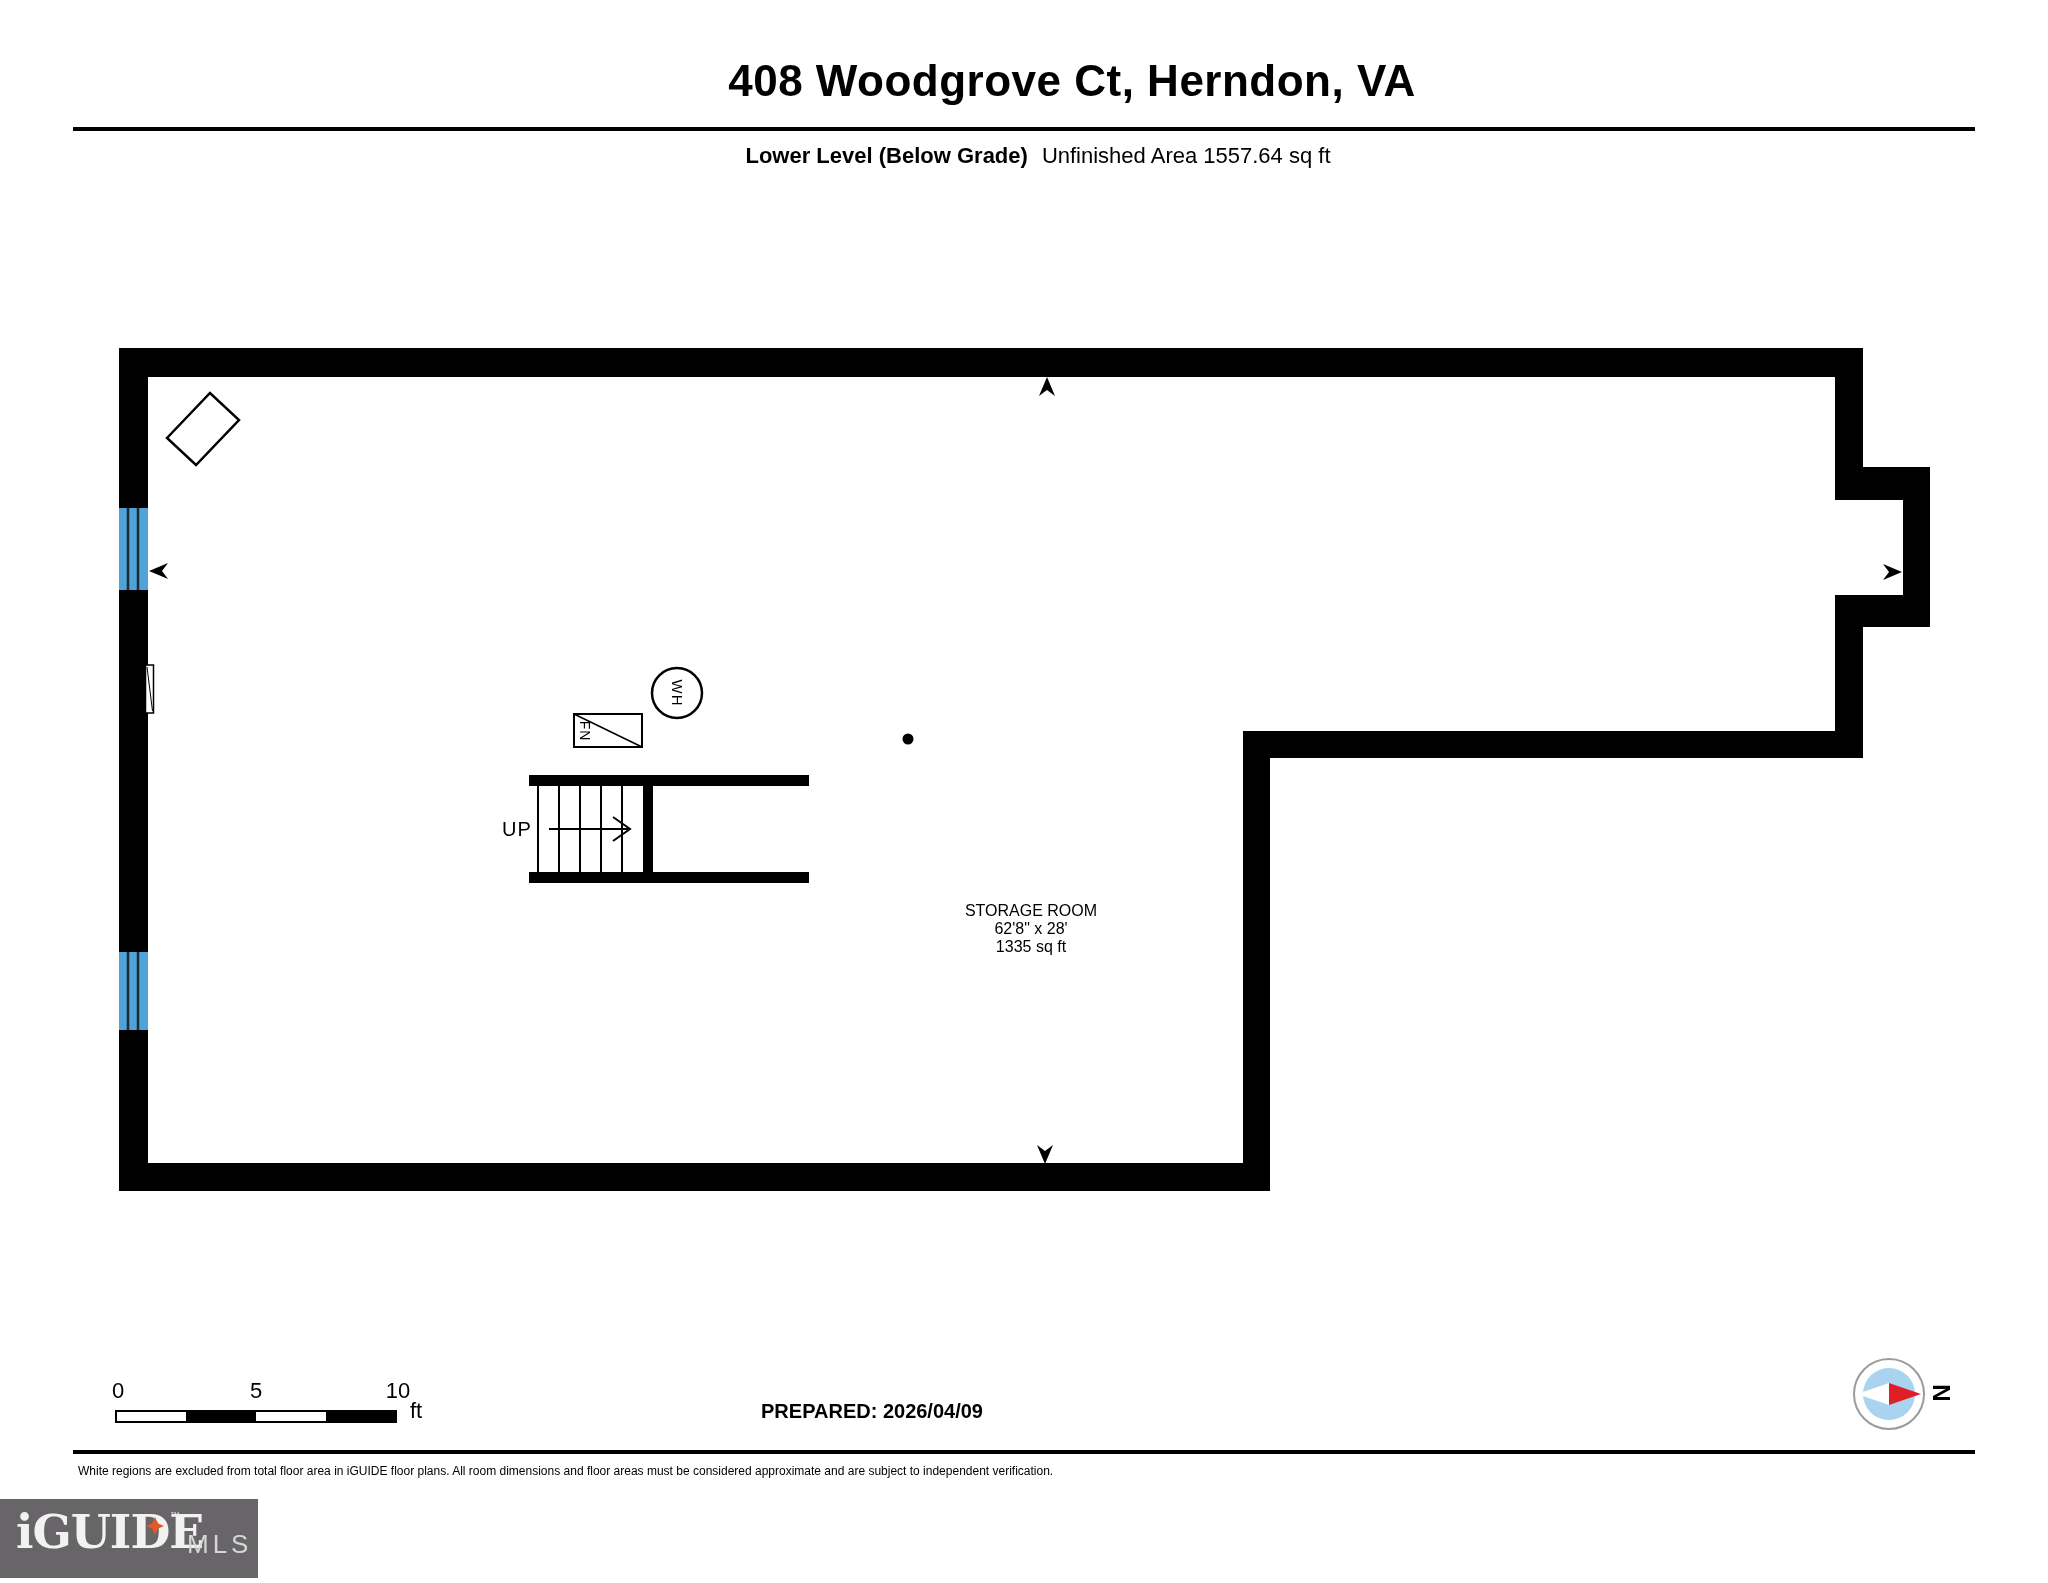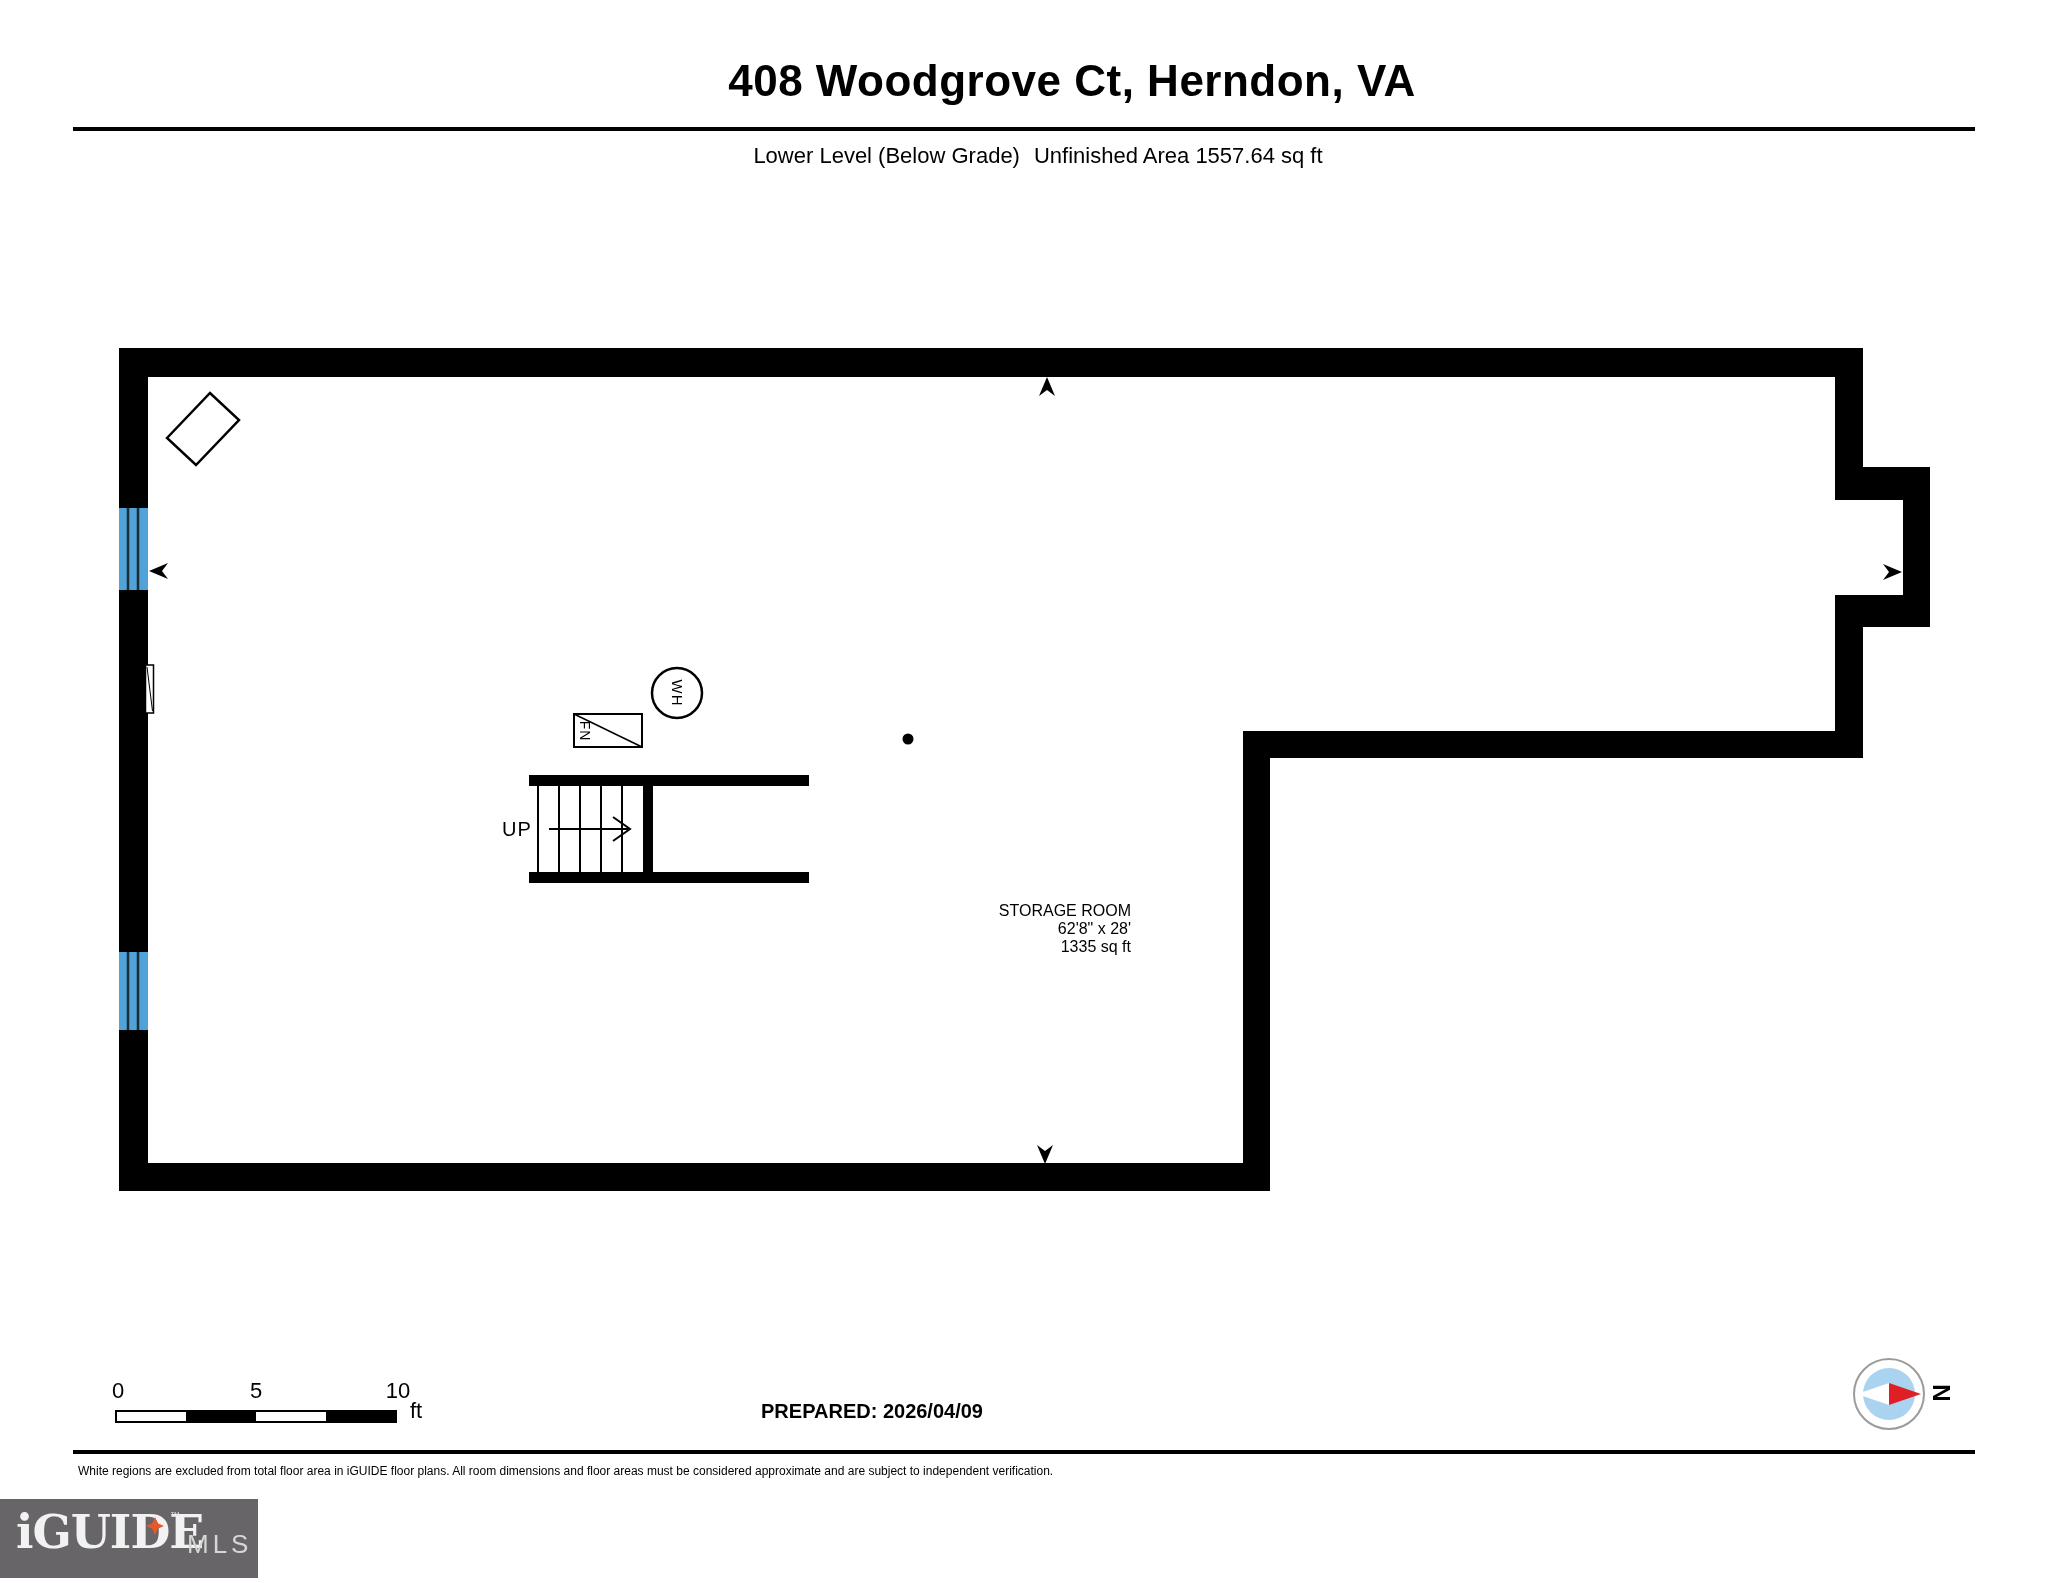--- a/index.html
+++ b/index.html
@@ -6,31 +6,31 @@
   .page{position:relative;width:2048px;height:1583px;background:#ffffff;overflow:hidden;
         font-family:"Liberation Sans",sans-serif;color:#000;}
 
   
   .title{position:absolute;left:0;top:56px;width:2048px;text-align:center;
          font-size:44px;font-weight:bold;letter-spacing:.5px;padding-left:48px;}
   .rule{position:absolute;left:73px;width:1902px;height:4px;background:#000;}
   .rule-top{top:127px;}
   .rule-bottom{top:1450px;}
   .subtitle{position:absolute;left:0;top:143px;width:2076px;text-align:center;font-size:22px;}
-  .subtitle .level{font-weight:normal;margin-right:14px;text-align:center;}
+  .subtitle .level{font-weight:bold;margin-right:14px;text-align:center;}
 
   
   .plan-svg{position:absolute;left:0;top:0;width:2048px;height:1583px;}
 
   
   .lbl{position:absolute;transform:translate(-50%,-50%);white-space:nowrap;}
   .lbl-up{left:517px;top:829px;font-size:20px;letter-spacing:1px;}
   .lbl-wh{left:677px;top:693px;font-size:15px;letter-spacing:1px;transform:translate(-50%,-50%) rotate(90deg);}
   .lbl-fn{left:585px;top:731px;font-size:14px;letter-spacing:1px;transform:translate(-50%,-50%) rotate(90deg);}
-  .room-label{position:absolute;left:931px;top:902px;width:200px;text-align:right;
+  .room-label{position:absolute;left:931px;top:902px;width:200px;text-align:center;
               font-size:16px;line-height:18px;}
   .lbl-north{left:1941px;top:1393px;font-size:24px;font-weight:bold;
              transform:translate(-50%,-50%) rotate(90deg);}
 
   
   .tick{position:absolute;transform:translateX(-50%);font-size:22px;top:1378px;}
   .tick-0{left:118px;}
   .tick-5{left:256px;}
   .tick-10{left:398px;}
   .tick-ft{position:absolute;left:410px;top:1398px;font-size:22px;}

